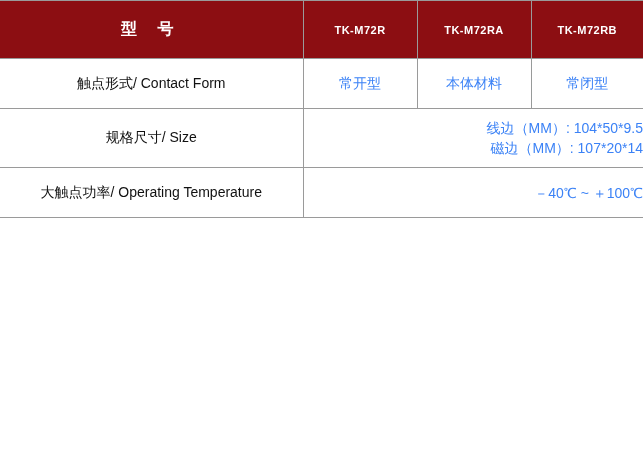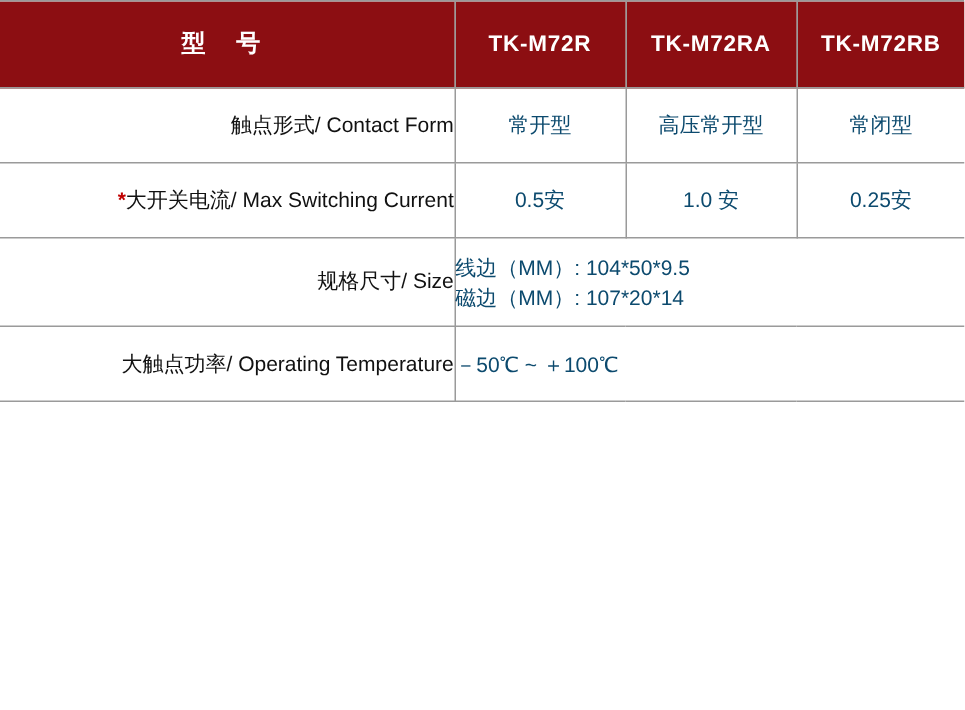--- a/index.html
+++ b/index.html
@@ -29,52 +29,52 @@
     vertical-align: middle;
   }
   
   #spec-table tr > *:first-child { border-left: none; }
   #spec-table tr > *:last-child { border-right: none; }
 
   thead th {
     background: #8c0e12;
     color: #ffffff;
     height: 57px;
-    font-size: 15px;
+    font-size: 11px;
     font-weight: bold;
     letter-spacing: 0.5px;
     border-color: #8c0e12;
   }
   thead th.model-head {
     font-size: 16px;
     letter-spacing: 8px;
     padding-left: 30px;
   }
 
   tbody td {
     height: 49px;
     font-size: 14px;
-    color: #0c4a6e;
+    color: #3b82f6;
   }
   tbody td.label {
-    text-align: right;
+    text-align: center;
     padding-left: 6px;
     color: #111111;
     font-size: 14px;
   }
   tbody td.label .star {
     color: #c00000;
     font-weight: bold;
   }
   tbody td.val {
     text-align: center;
     font-size: 14px;
   }
   tbody td.span3 {
-    text-align: left;
+    text-align: right;
     font-size: 14px;
     line-height: 20px;
   }
   tbody tr.tall td { height: 58px; }
   .sizeline { display: block; }
 </style>
 </head>
 <body>
 
 <table id="spec-table">
@@ -90,42 +90,36 @@
       <th>TK-M72R</th>
       <th>TK-M72RA</th>
       <th>TK-M72RB</th>
     </tr>
   </thead>
   <tbody>
 
     <tr>
       <td class="label"><span class="star"></span><span>触点形式/ Contact Form</span></td>
       <td class="val">常开型</td>
-      <td class="val">高压常开型</td>
+      <td class="val">本体材料</td>
       <td class="val">常闭型</td>
     </tr>
 
 
 
-    <tr>
-      <td class="label"><span class="star">*</span><span>大开关电流/ Max Switching Current</span></td>
-      <td class="val">0.5安</td>
-      <td class="val">1.0 安</td>
-      <td class="val">0.25安</td>
-    </tr>
 
     <tr class="tall">
       <td class="label"><span class="star"></span><span>规格尺寸/ Size</span></td>
       <td class="span3" colspan="3">
         <span class="sizeline">线边（MM）: 104*50*9.5</span>
         <span class="sizeline">磁边（MM）: 107*20*14</span>
       </td>
     </tr>
 
 
 
     <tr>
       <td class="label"><span class="star"></span><span>大触点功率/ Operating Temperature</span></td>
-      <td class="span3" colspan="3">－50℃ ~ ＋100℃</td>
+      <td class="span3" colspan="3">－40℃ ~ ＋100℃</td>
     </tr>
 
   </tbody>
 </table>
 
 </body></html>

